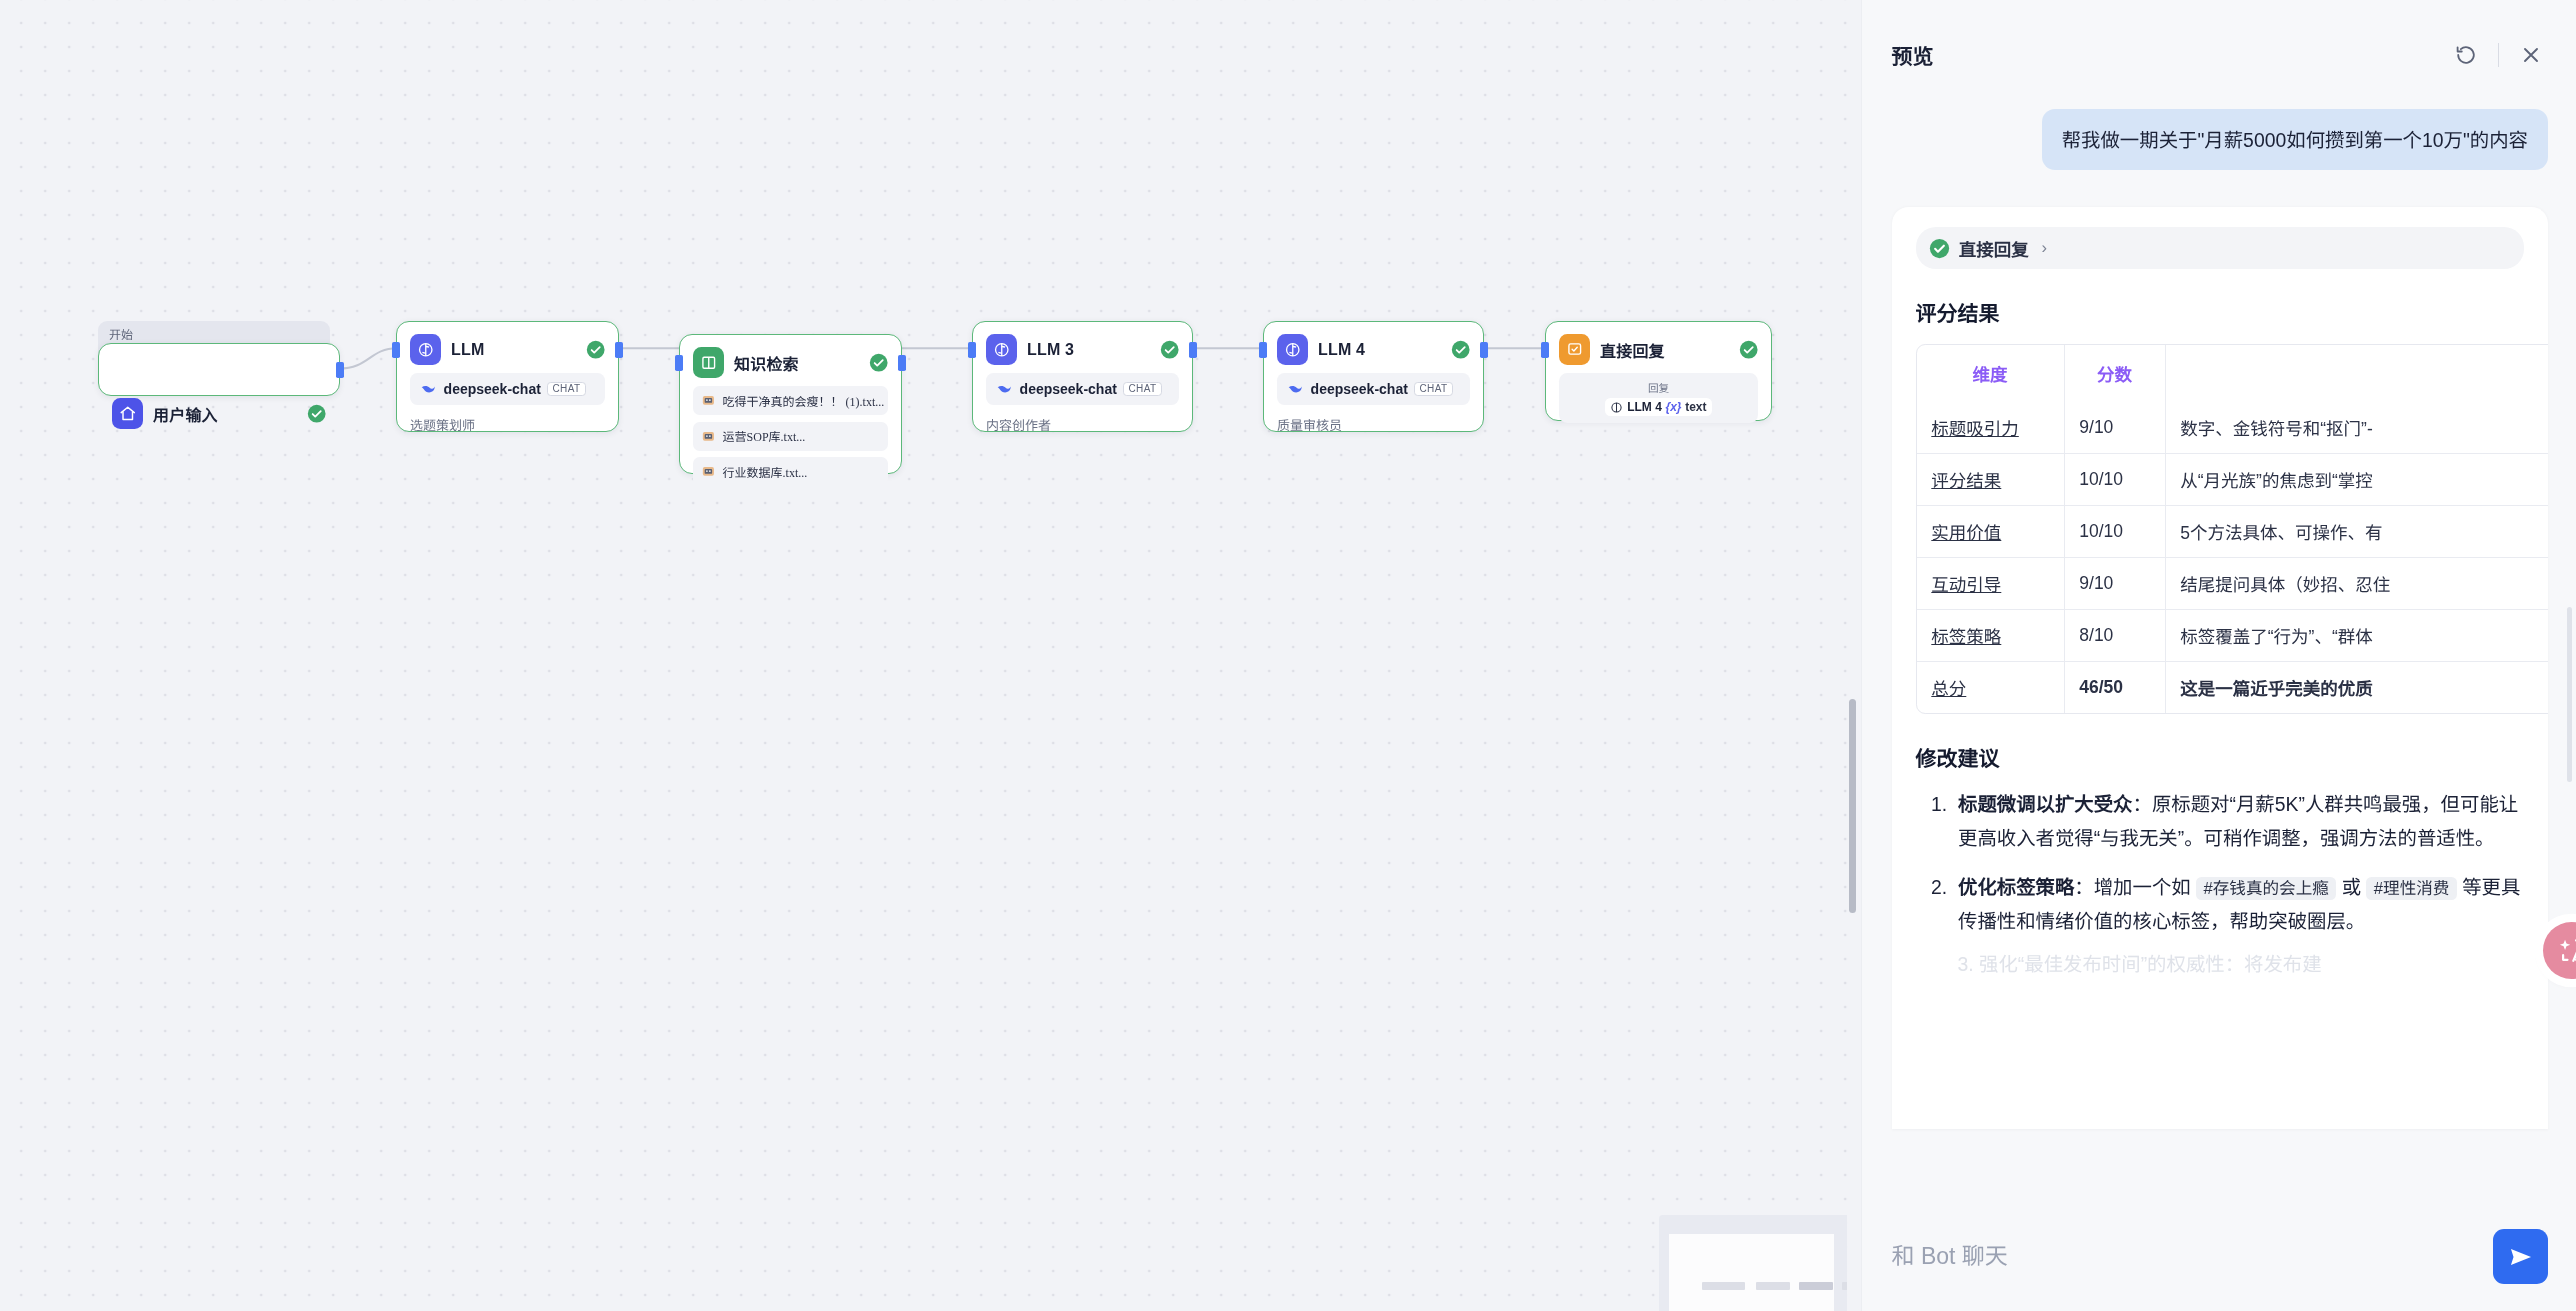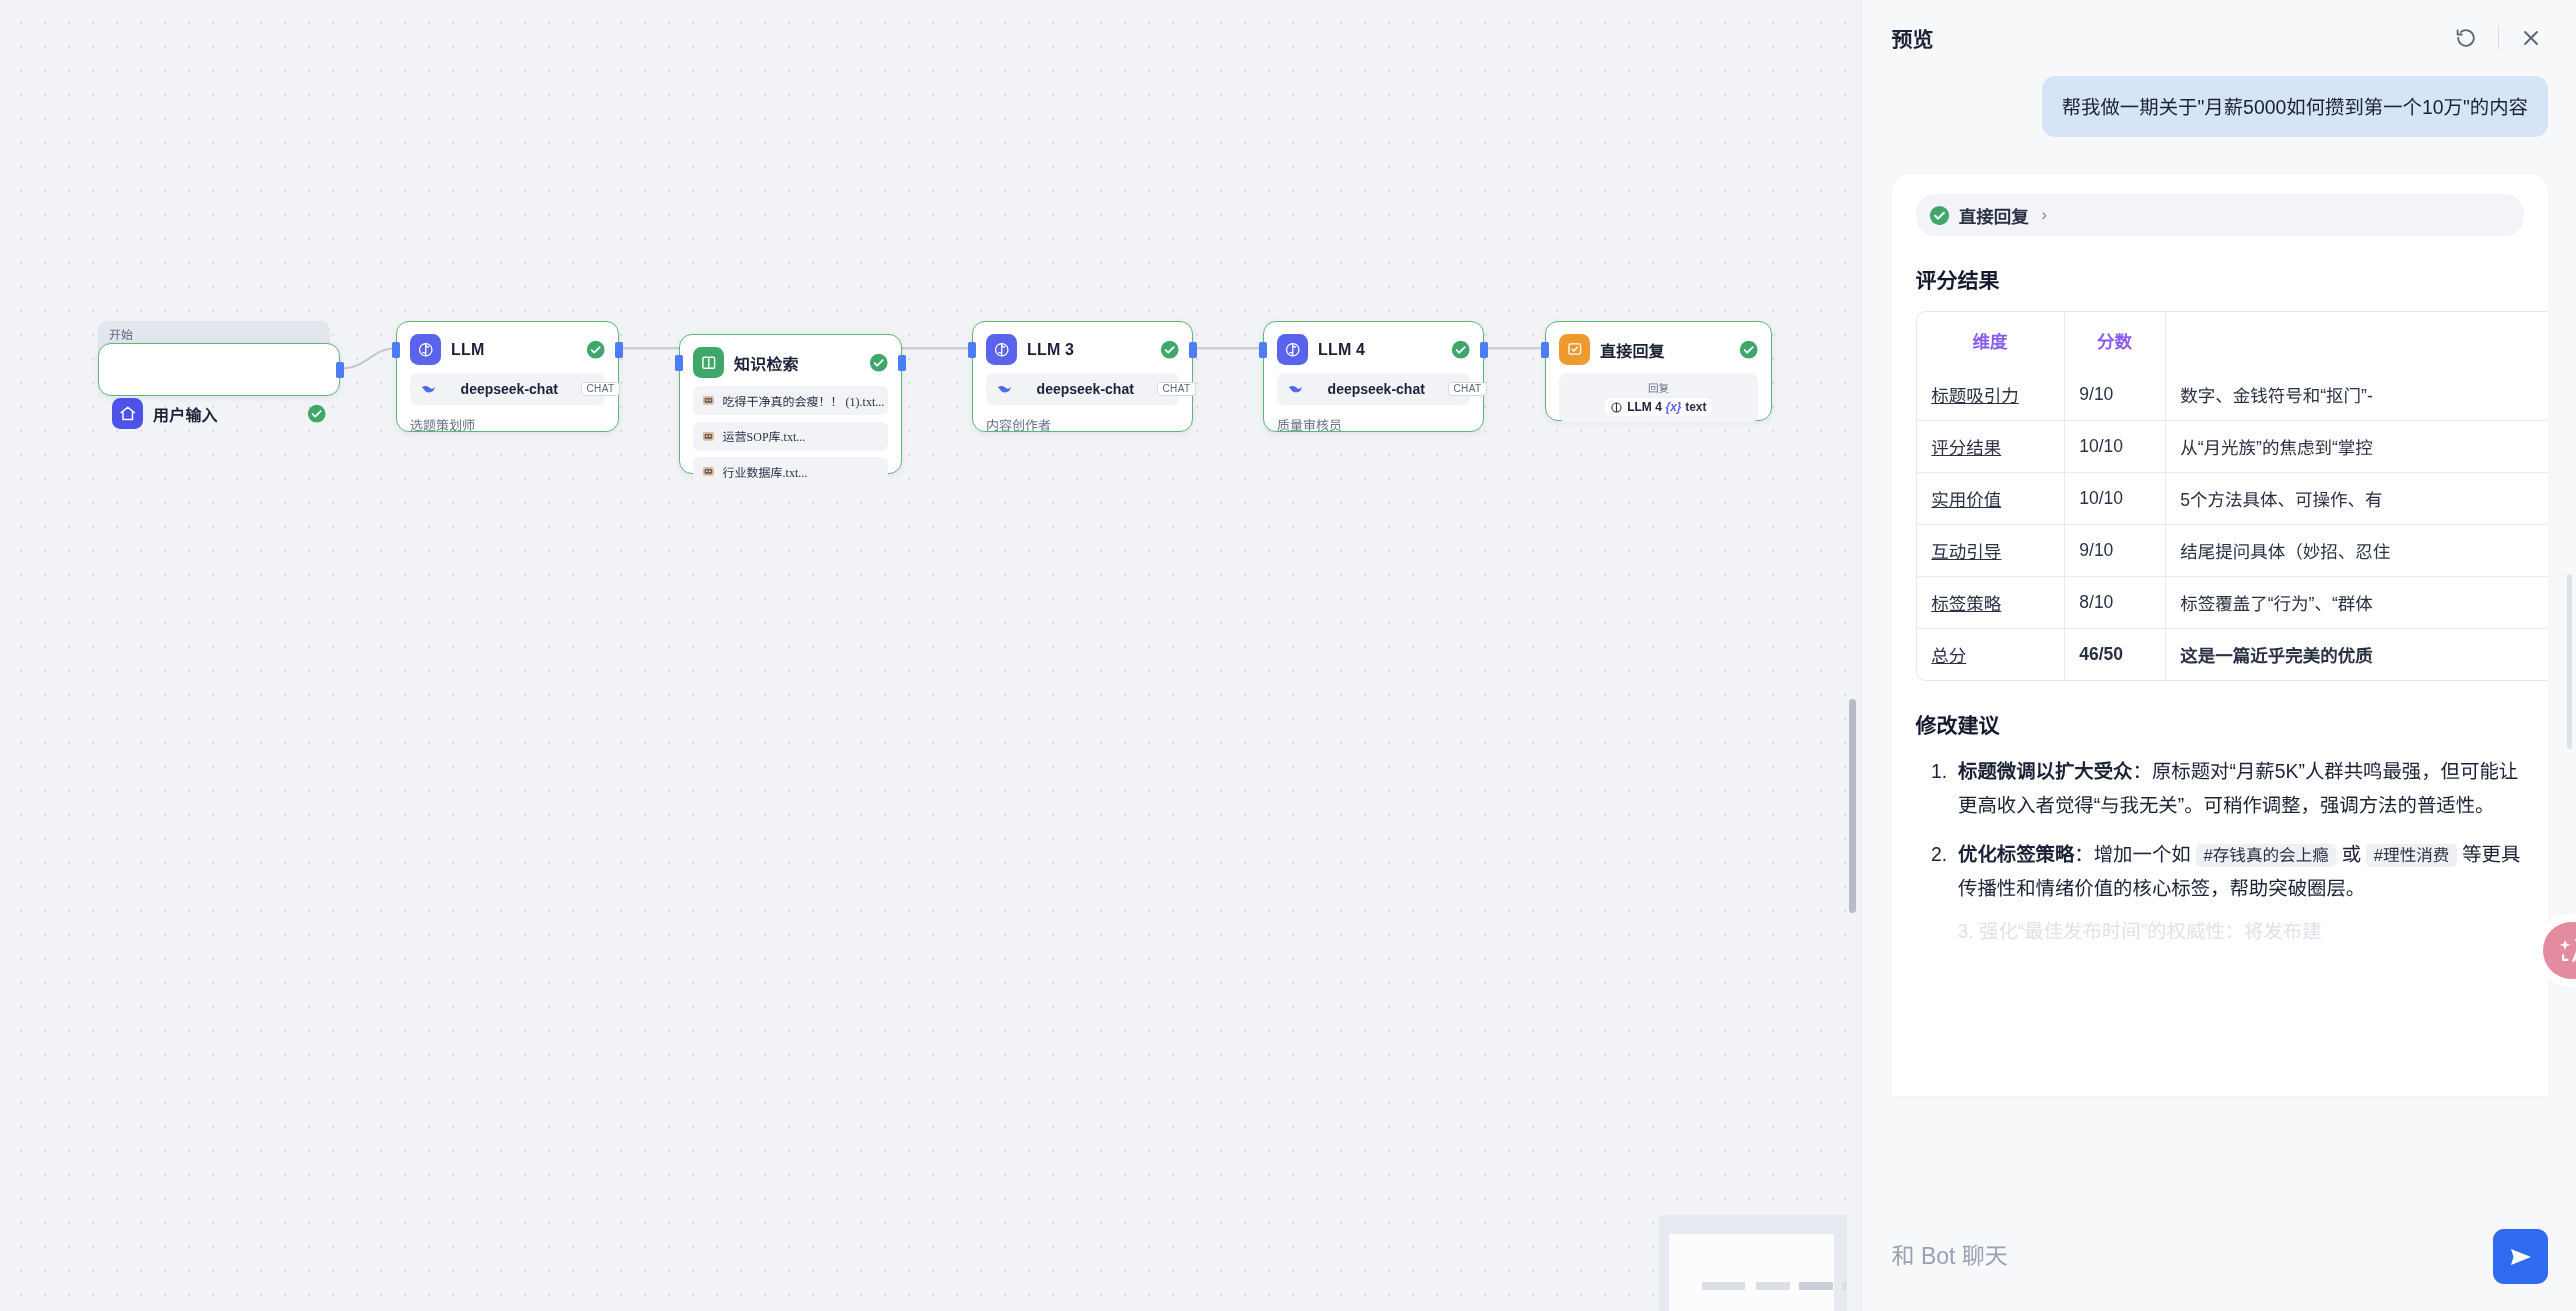--- a/index.html
+++ b/index.html
@@ -45,21 +45,21 @@
     margin-left: 10px; font-size: 16px; font-weight: 700; color: #1b2136;
     letter-spacing: 0.2px; white-space: nowrap;
   }
   .node-check { margin-left: auto; width: 19.4px; height: 19.4px; flex: 0 0 auto; }
   .node-check svg { width: 19.4px; height: 19.4px; display: block; }
 
   .node-body { padding: 0 13px 13px 13px; }
   .model-chip {
     display: flex; align-items: center;
     background: #f2f3f7; border-radius: 7.4px;
-    padding: 6.5px 9.2px; gap: 23px;
+    padding: 6.5px 9.2px; gap: 6px;
   }
   .model-logo { width: 18.4px; height: 18.4px; flex: 0 0 auto; }
   .model-logo svg { width: 18.4px; height: 18.4px; display: block; }
   .model-name { font-size: 14px; color: #1b2136; font-weight: 700; white-space: nowrap;}
   .model-tag {
     font-size: 10px; color: #5d6478; border: 0.9px solid #d6d9e3;
     border-radius: 3.7px; padding: 0.9px 4.6px; background: #fff; letter-spacing: 0.4px;
   }
   .node-sub { margin-top: 10px; font-size: 13px; color: #6b7286; }
 
@@ -126,21 +126,21 @@
 
   
   #panel {
     position: relative;
     width: 715px; height: 1311px;
     background: #f7f8fa;
     display: flex; flex-direction: column;
     border-left: 0.9px solid #eceef2;
   }
   #panel-hd {
-    height: 76px; flex: 0 0 auto;
+    height: 109px; flex: 0 0 auto;
     display: flex; align-items: center;
     padding: 0 24px 0 29.5px;
   }
   #panel-title { font-size: 21px; font-weight: 700; color: #1b2136; }
   .hd-actions { margin-left: auto; display: flex; align-items: center; gap: 0; }
   .hd-btn {
     width: 42px; height: 42px; display:flex; align-items:center; justify-content:center;
     border-radius: 7.4px; cursor: pointer; color: #5d6478;
   }
   .hd-btn svg { width: 24px; height: 24px; display: block; }

